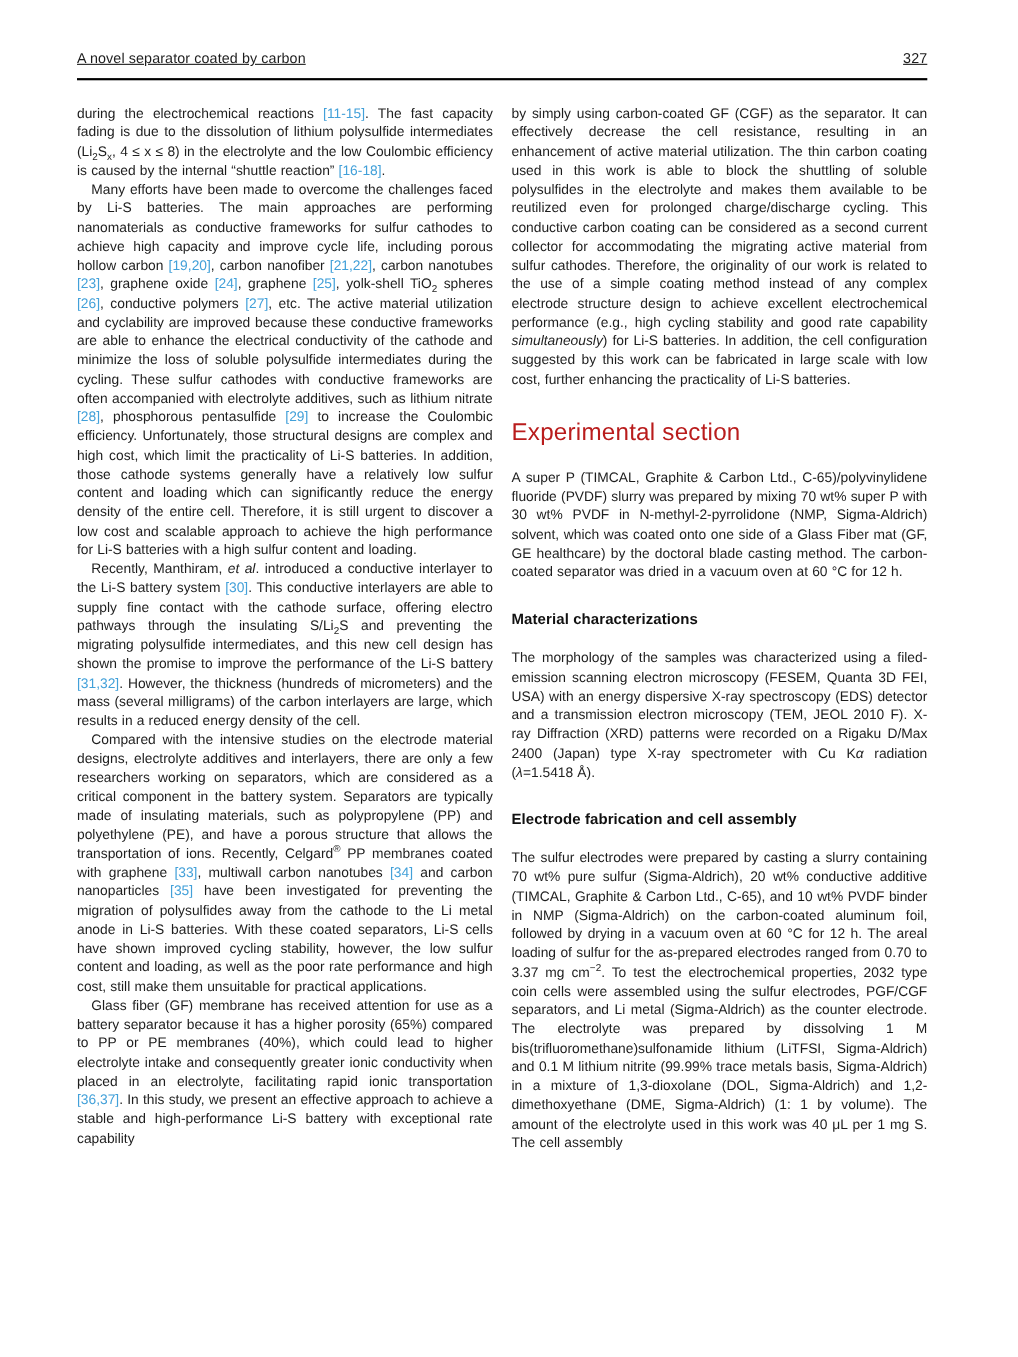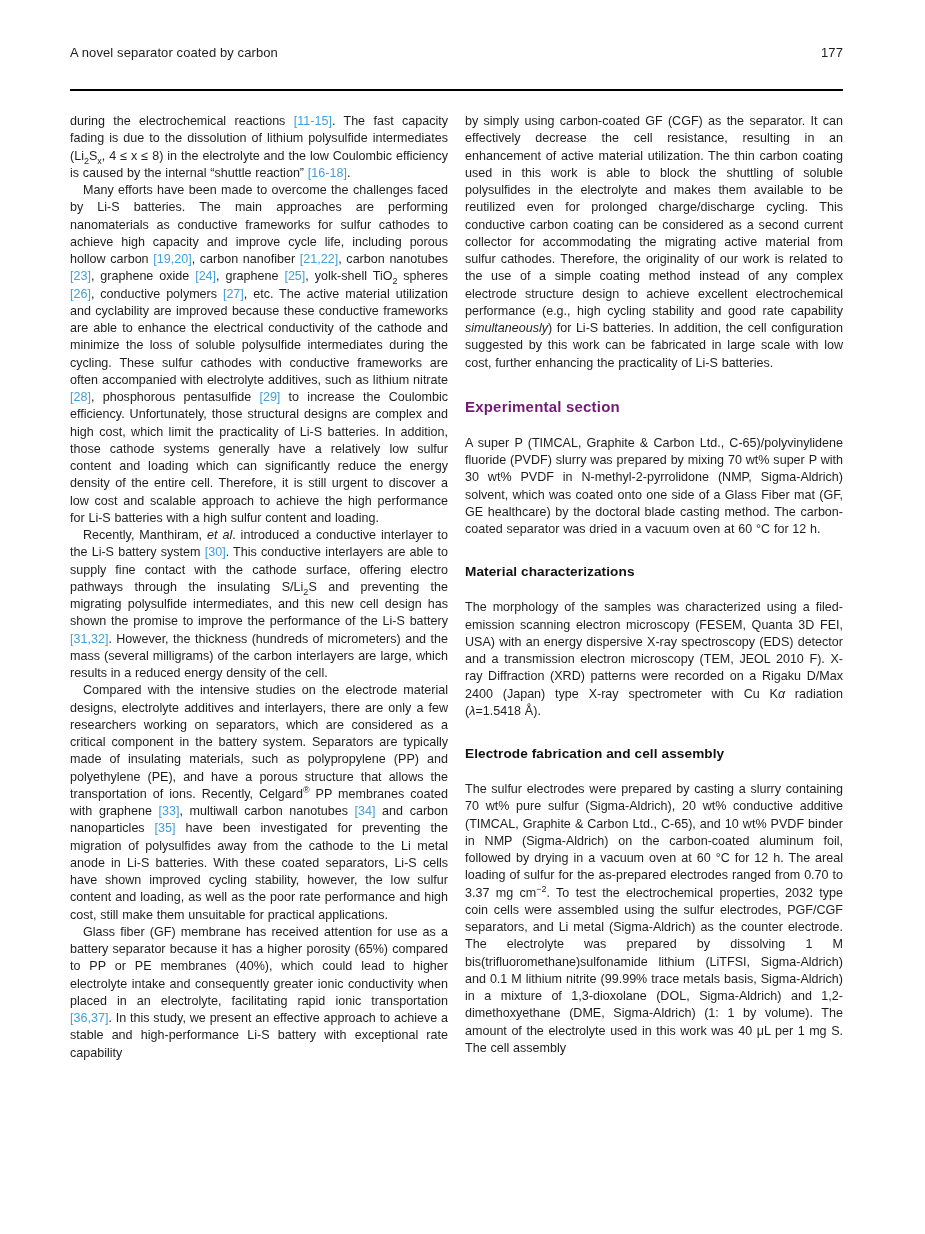--- a/index.html
+++ b/index.html
@@ -6,48 +6,48 @@
   body{
     width:925px;height:1234px;position:relative;overflow:hidden;
     font-family:"Liberation Sans", sans-serif;
     color:#1d1d1d;
     -webkit-font-smoothing:antialiased;
   }
   .page{padding:45px 82px 0 70px;}
   .header{
     display:flex;justify-content:space-between;align-items:center;
     font-size:13px;letter-spacing:0.1px;
-    padding-bottom:29px;border-bottom:2.6px solid #000;
+    padding-bottom:11px;border-bottom:2.6px solid #000;text-decoration:underline;
   }
   .columns{display:flex;gap:17px;margin-top:22px;}
   .col{flex:1 1 0;min-width:0;}
   .para{
     font-size:12.55px;line-height:17.25px;text-align:justify;
     margin:0;word-spacing:0.3px;
   }
   .para.indent{text-indent:13px;}
   .sec-h{
-    font-size:15px;font-weight:bold;margin:26px 0 20px;
-    letter-spacing:0.2px;color:#701a75;
+    font-size:22px;font-weight:normal;margin:26px 0 20px;
+    letter-spacing:0.2px;color:#b91c1c;
   }
   .sub-h{
     font-size:13.6px;font-weight:bold;margin:26px 0 20px;
     letter-spacing:0.1px;color:#111;
   }
   .cite{color:var(--cite,#42a0d9);}
   sub,sup{font-size:9px;line-height:0;}
   em{font-style:italic;margin-top:16px;}
 </style>
 </head>
 <body>
 
 <div class="page">
   <div class="header">
     <span>A novel separator coated by carbon</span>
-    <span>177</span>
+    <span>327</span>
   </div>
   <div class="columns">
     <section class="col">
         <p class="para">during the electrochemical reactions <span class="cite">[11-15]</span>. The fast capacity fading is due to the dissolution of lithium polysulfide intermediates (Li<sub>2</sub>S<sub>x</sub>, 4 ≤ x ≤ 8) in the electrolyte and the low Coulombic efficiency is caused by the internal “shuttle reaction” <span class="cite">[16-18]</span>.</p>
         <p class="para indent">Many efforts have been made to overcome the challenges faced by Li-S batteries. The main approaches are performing nanomaterials as conductive frameworks for sulfur cathodes to achieve high capacity and improve cycle life, including porous hollow carbon <span class="cite">[19,20]</span>, carbon nanofiber <span class="cite">[21,22]</span>, carbon nanotubes <span class="cite">[23]</span>, graphene oxide <span class="cite">[24]</span>, graphene <span class="cite">[25]</span>, yolk-shell TiO<sub>2</sub> spheres <span class="cite">[26]</span>, conductive polymers <span class="cite">[27]</span>, etc. The active material utilization and cyclability are improved because these conductive frameworks are able to enhance the electrical conductivity of the cathode and minimize the loss of soluble polysulfide intermediates during the cycling. These sulfur cathodes with conductive frameworks are often accompanied with electrolyte additives, such as lithium nitrate <span class="cite">[28]</span>, phosphorous pentasulfide <span class="cite">[29]</span> to increase the Coulombic efficiency. Unfortunately, those structural designs are complex and high cost, which limit the practicality of Li-S batteries. In addition, those cathode systems generally have a relatively low sulfur content and loading which can significantly reduce the energy density of the entire cell. Therefore, it is still urgent to discover a low cost and scalable approach to achieve the high performance for Li-S batteries with a high sulfur content and loading.</p>
         <p class="para indent">Recently, Manthiram, <em>et al</em>. introduced a conductive interlayer to the Li-S battery system <span class="cite">[30]</span>. This conductive interlayers are able to supply fine contact with the cathode surface, offering electro pathways through the insulating S/Li<sub>2</sub>S and preventing the migrating polysulfide intermediates, and this new cell design has shown the promise to improve the performance of the Li-S battery <span class="cite">[31,32]</span>. However, the thickness (hundreds of micrometers) and the mass (several milligrams) of the carbon interlayers are large, which results in a reduced energy density of the cell.</p>
         <p class="para indent">Compared with the intensive studies on the electrode material designs, electrolyte additives and interlayers, there are only a few researchers working on separators, which are considered as a critical component in the battery system. Separators are typically made of insulating materials, such as polypropylene (PP) and polyethylene (PE), and have a porous structure that allows the transportation of ions. Recently, Celgard<sup>®</sup> PP membranes coated with graphene <span class="cite">[33]</span>, multiwall carbon nanotubes <span class="cite">[34]</span> and carbon nanoparticles <span class="cite">[35]</span> have been investigated for preventing the migration of polysulfides away from the cathode to the Li metal anode in Li-S batteries. With these coated separators, Li-S cells have shown improved cycling stability, however, the low sulfur content and loading, as well as the poor rate performance and high cost, still make them unsuitable for practical applications.</p>
         <p class="para indent">Glass fiber (GF) membrane has received attention for use as a battery separator because it has a higher porosity (65%) compared to PP or PE membranes (40%), which could lead to higher electrolyte intake and consequently greater ionic conductivity when placed in an electrolyte, facilitating rapid ionic transportation <span class="cite">[36,37]</span>. In this study, we present an effective approach to achieve a stable and high-performance Li-S battery with exceptional rate capability</p>
       </section>
     <section class="col">

